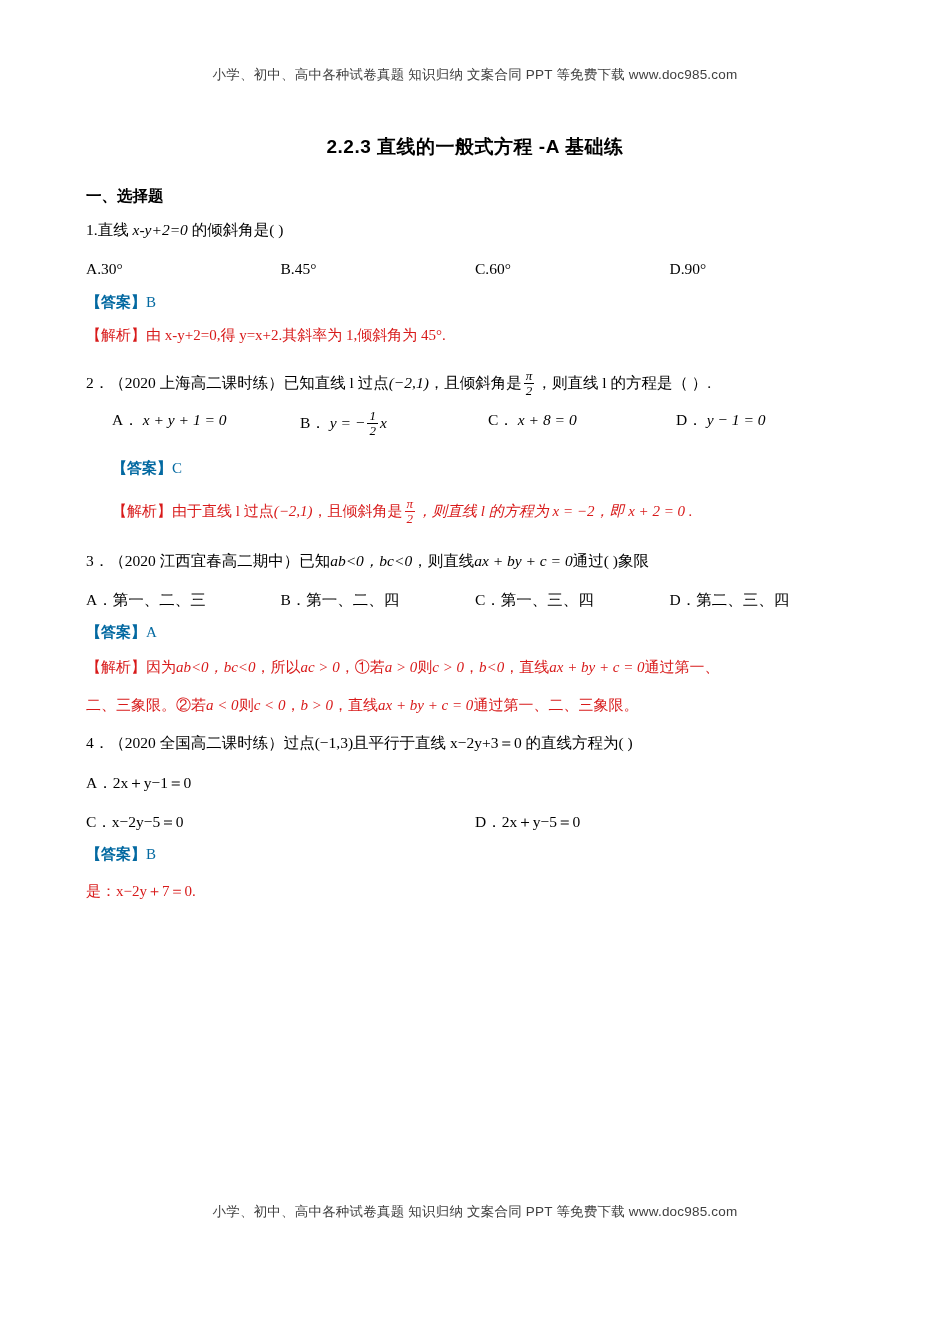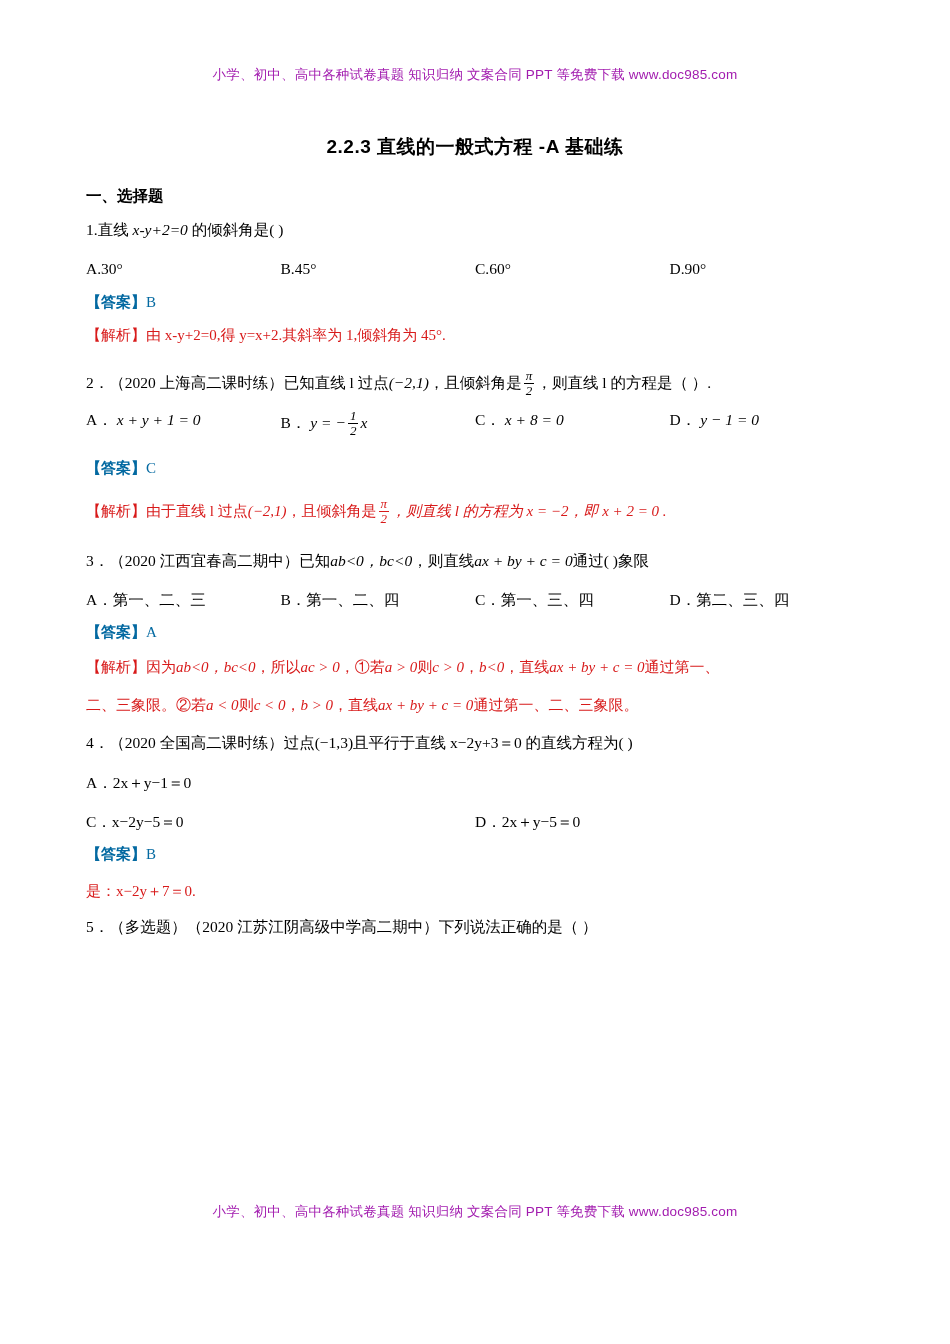--- a/index.html
+++ b/index.html
@@ -18,21 +18,21 @@
     position: relative;
     width: 950px;
     height: 1344px;
     box-sizing: border-box;
     padding: 0 86px;
   }
   .header-note, .footer-note {
     text-align: center;
     font-family: "Liberation Sans", sans-serif;
     font-size: 13.5px;
-    color: #a21caf;
+    color: #404040;
     letter-spacing: 0.2px;
   }
   .header-note { padding-top: 66px; }
   .footer-note {
     position: absolute;
     left: 0; right: 0;
     bottom: 123px;
   }
   .doc-title {
     text-align: center;
@@ -81,21 +81,21 @@
     vertical-align: middle;
     text-align: center;
     font-size: 13px;
     line-height: 1.05;
     margin: 0 2px;
     position: relative;
     top: -1px;
   }
   .frac .num { display: block; padding: 0 2px; }
   .frac .den { display: block; border-top: 1px solid currentColor; padding: 0 2px; }
-  .mline { margin-top: 18px; }
+  .mline { margin-top: 18px; margin-left: 26px; }
   .spaced { margin-top: 22px; }
   .inlineblk { display: inline-block; vertical-align: middle; }
   .q5 { margin-top: 12px; font-size: 15.5px; }
   .wide-opt { display: flex; font-size: 15.5px; margin-top: 12px; }
   .wide-opt > div { flex: 0 0 25%; }
   .indentwrap { line-height: 2.0; }
 </style>
 </head>
 <body>
 
@@ -168,18 +168,15 @@
     <div>C．x−2y−5＝0</div>
     <div>D．2x＋y−5＝0</div>
   </div>
   <div class="ans">
     <span class="tag">【答案】</span><span>B</span>
   </div>
   <div class="exp" style="margin-top:12px">
     <span>是：x−2y＋7＝0.</span>
   </div>
 
-  <div class="q5">
-    <span>5．</span><span>（多选题）（2020 江苏江阴高级中学高二期中）下列说法正确的是（        ）</span>
-  </div>
 
   <div class="footer-note">小学、初中、高中各种试卷真题 知识归纳 文案合同 PPT 等免费下载   www.doc985.com</div>
 </div>
 
 </body></html>

